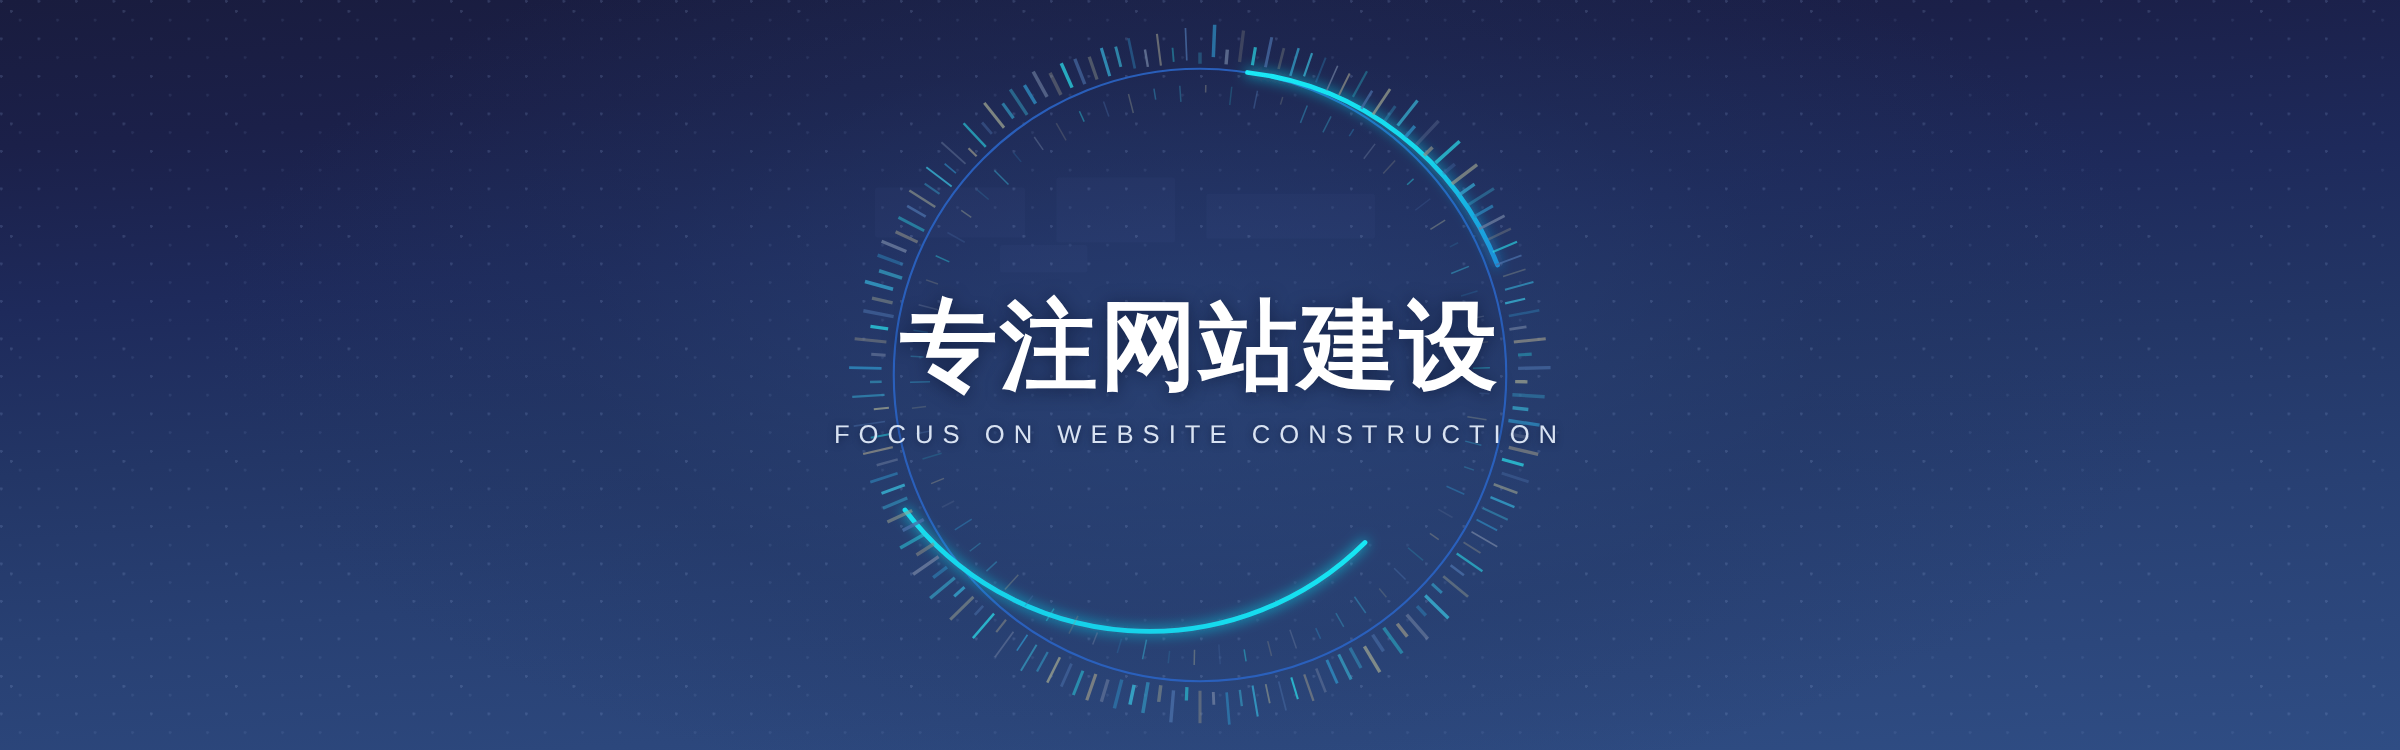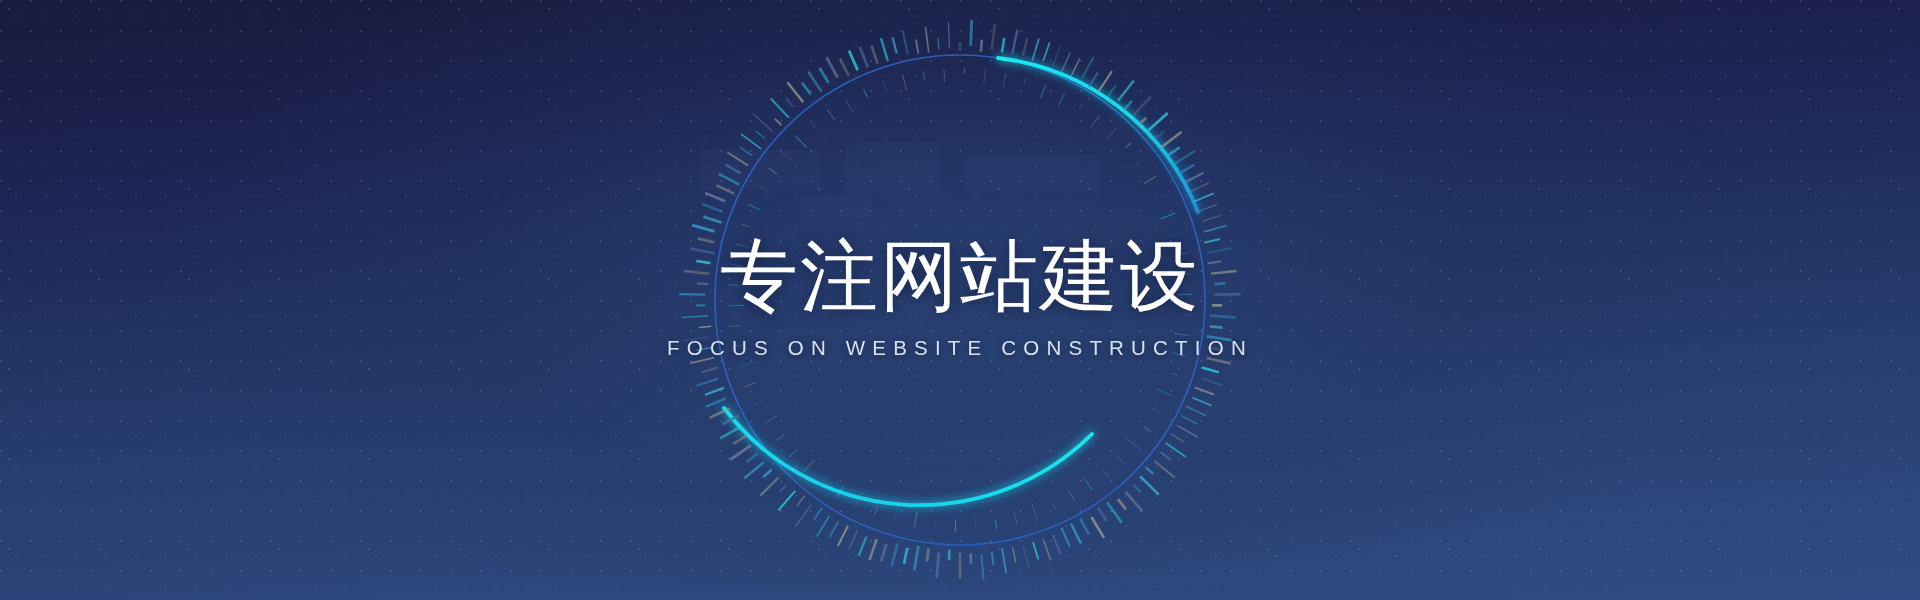--- a/index.html
+++ b/index.html
@@ -82,21 +82,21 @@
     display:flex;
     flex-direction:column;
     align-items:center;
     justify-content:center;
     padding-bottom:4px;
   }
 
   #headline {
     font-size:78px;
     line-height:1.0;
-    font-weight:normal;
+    font-weight:bold;
     color:#ffffff;
     letter-spacing:2px;
     text-shadow:0 2px 14px rgba(8,14,40,0.55);
     white-space:nowrap;
   }
 
   #subtitle-en {
     margin-top:21px;
     font-size:20.5px;
     color:#d8e2f2;

